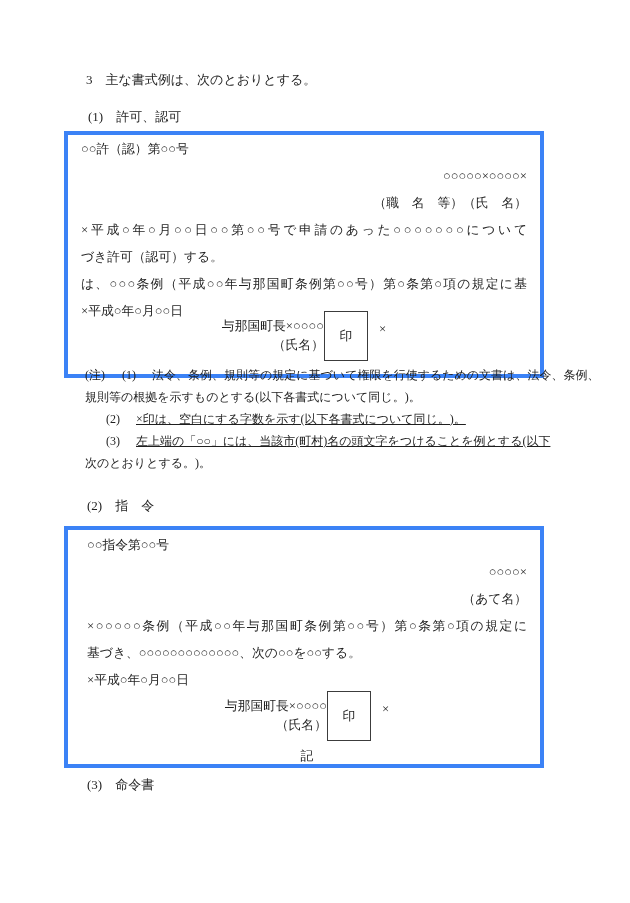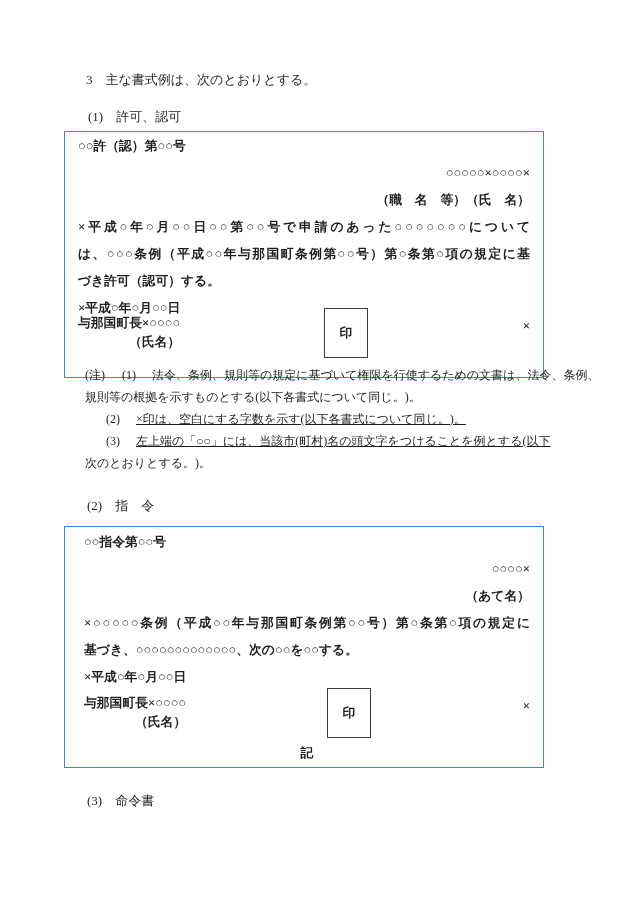--- a/index.html
+++ b/index.html
@@ -6,36 +6,35 @@
   body {
     width:630px; height:903px; background:#ffffff; overflow:hidden;
     font-family:"Liberation Serif","DejaVu Serif",serif;
     color:#1f1f1f;
   }
   .page { position:relative; width:630px; height:903px; background:#fff; }
 
   .heading  { position:absolute; left:68px; top:72px;  font-size:13px; line-height:15px; white-space:nowrap;margin-left:18px; }
   .sub1     { position:absolute; left:88px; top:109px; font-size:13px; line-height:15px; white-space:nowrap; }
   .sub2     { position:absolute; left:87px; top:498px; font-size:13px; line-height:15px; white-space:nowrap; }
-  .sub3     { position:absolute; left:87px; top:793px; font-size:13px; line-height:15px; white-space:nowrap; }
+  .sub3     { position:absolute; left:87px; top:777px; font-size:13px; line-height:15px; white-space:nowrap; }
 
   .docbox {
     position:absolute; left:64px; width:480px; box-sizing:border-box;
-    border:1px solid #3b82f6; background:#fff;
+    border:4px solid #3b82f6; background:#fff;
     font-size:12.8px;
-    font-weight:bold;
   }
   .box1 { top:131px; height:247px; padding:1px 13px 0 13px; }
   .box2 { top:526px; height:242px; padding:2px 13px 0 19px; }
 
   .line { line-height:27px; white-space:nowrap; }
   .line.r { text-align:right; }
   .line.fill { text-align:justify; text-align-last:justify; white-space:normal; }
 
-  .seal { display:flex; justify-content:space-between; align-items:center; height:50px; position:relative; }
+  .seal { display:flex; justify-content:center; align-items:center; height:50px; position:relative; }
   .box1 .seal { margin-top:-14px; }
   .box2 .seal { margin-top:-3px; }
   .seal-names { text-align:right; line-height:19px; white-space:nowrap; }
   .stamp {
     width:44px; height:50px; box-sizing:border-box; flex:0 0 auto;
     border:1px solid #3c3c3c;
     display:flex; align-items:center; justify-content:center;
   }
   .sx { margin-left:11px; position:relative; top:-7px; }
 
@@ -54,22 +53,22 @@
 <div class="page">
 
   <div class="heading">3　主な書式例は、次のとおりとする。</div>
   <div class="sub1">(1)　許可、認可</div>
 
   <div class="docbox box1">
     <div class="line">○○許（認）第○○号</div>
     <div class="line r">○○○○○×○○○○×</div>
     <div class="line r">（職　名　等）（氏　名）</div>
     <div class="line fill">×平成○年○月○○日○○第○○号で申請のあった○○○○○○○について</div>
+    <div class="line">づき許可（認可）する。</div>
     <div class="line fill">は、○○○条例（平成○○年与那国町条例第○○号）第○条第○項の規定に基</div>
-    <div class="line">づき許可（認可）する。</div>
     <div class="line">×平成○年○月○○日</div>
     <div class="seal">
       <div class="seal-names">
         <div>与那国町長×○○○○</div>
         <div>（氏名）</div>
       </div>
       <div class="stamp">
         <span>印</span>
       </div>
       <div class="sx">×</div>

